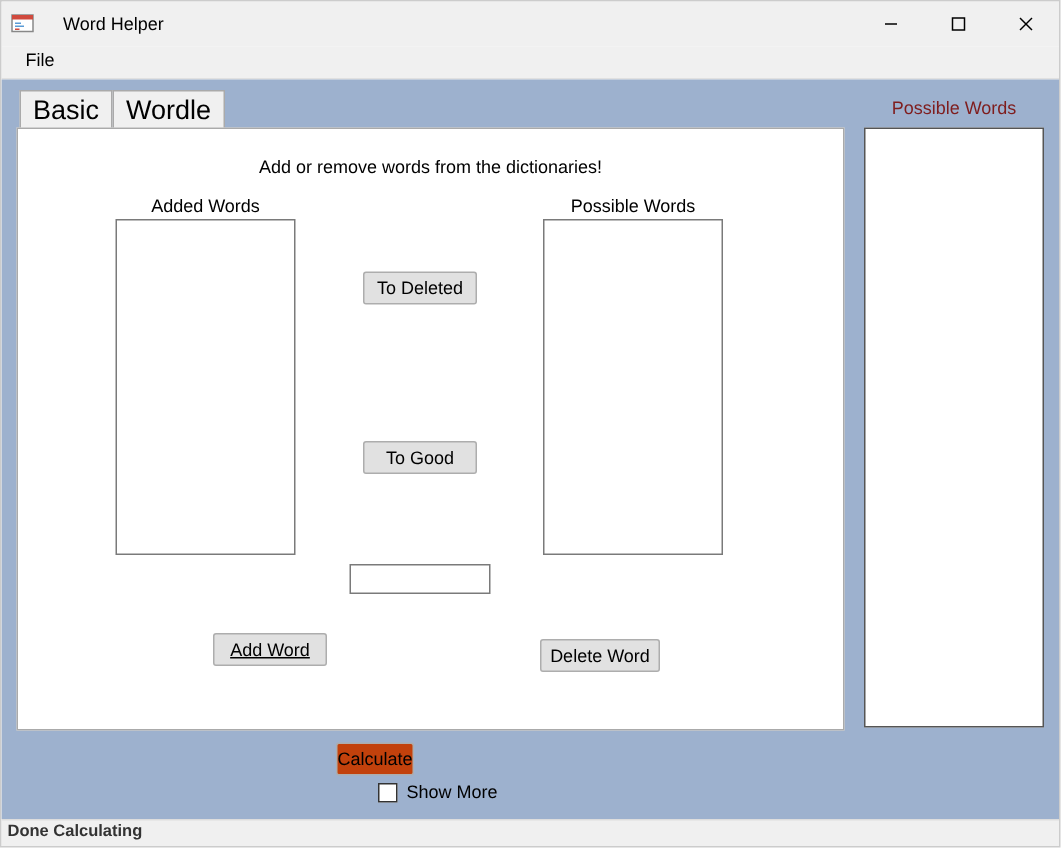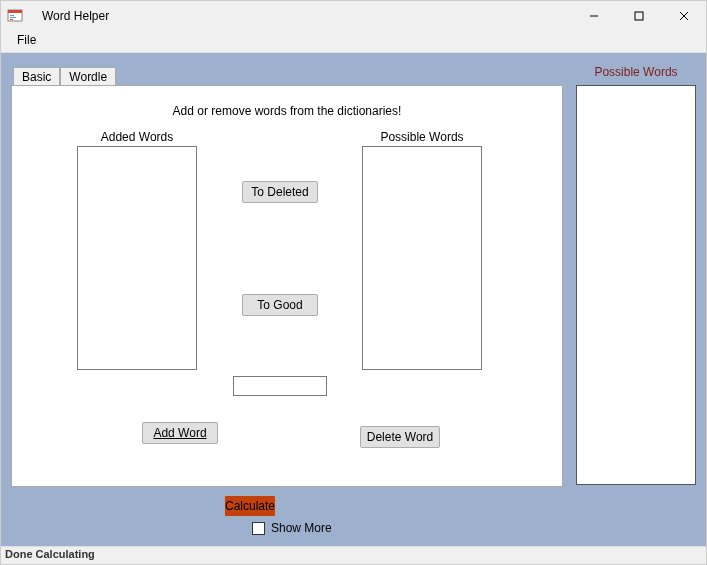--- a/index.html
+++ b/index.html
@@ -68,21 +68,21 @@
       align-items: flex-end;
       height: 20px;
       padding-left: 2px;
     }
     .tab {
       background: #f0f0f0;
       border: 1px solid #aaa;
       border-bottom: none;
       padding: 2px 8px;
       margin-right: 0px;
-      font-size: 12px;
+      font-size: 18px;
       cursor: pointer;
       position: relative;
       top: 1px;
     }
     .tab.active {
       background: #fff;
       border-bottom: 1px solid #fff;
       z-index: 2;
       outline: 1px dotted #555;
       outline-offset: -3px;

